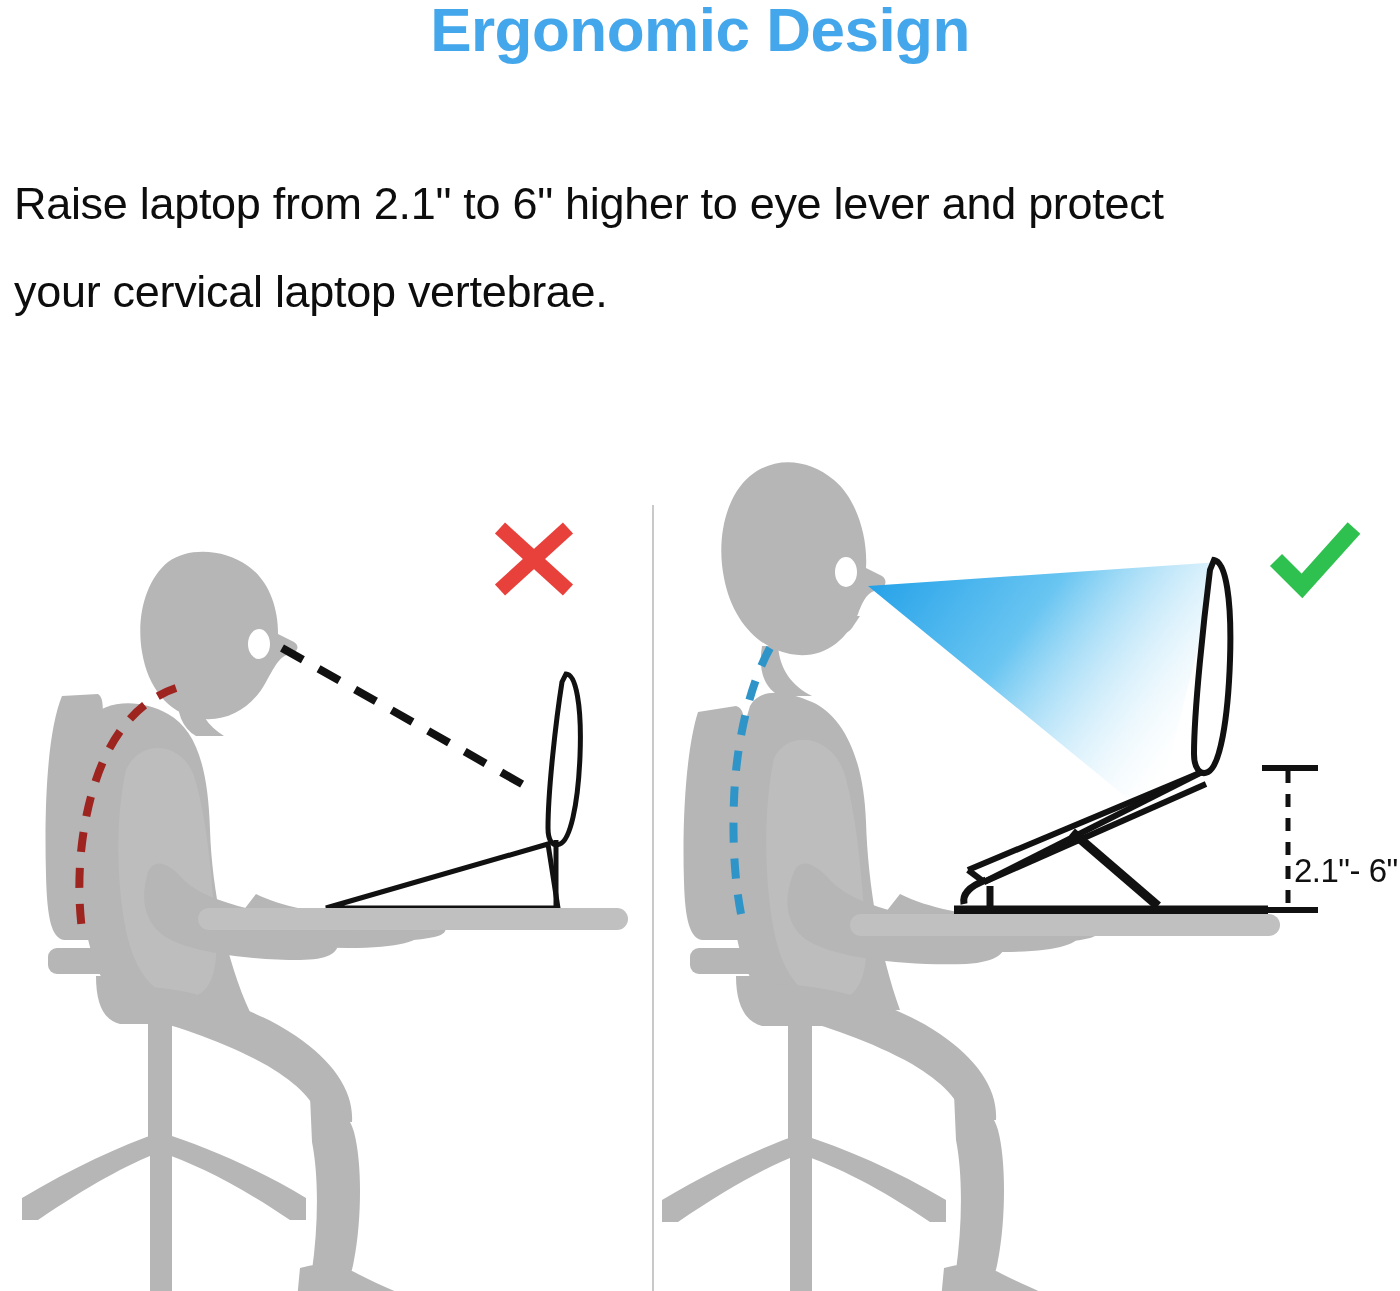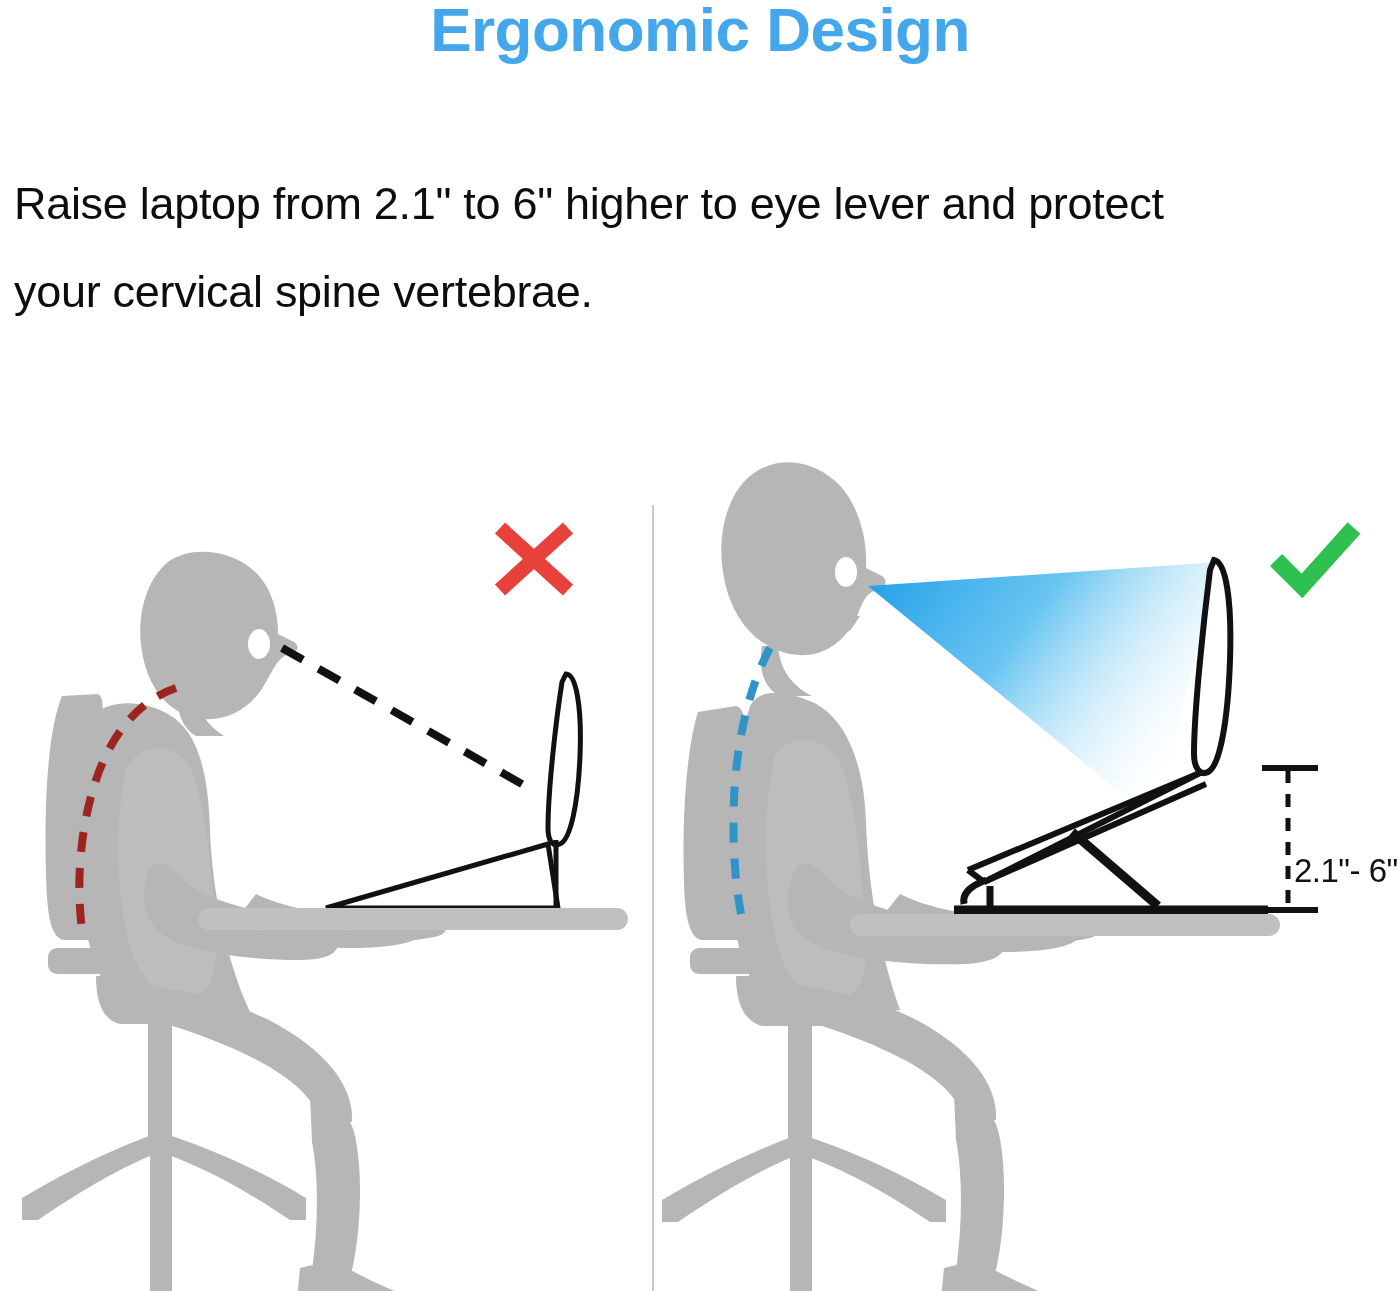--- a/index.html
+++ b/index.html
@@ -98,21 +98,21 @@
 </style>
 </head>
 <body>
 
 <div class="page">
 
   <div class="title">Ergonomic Design</div>
 
   <div class="subtitle">
     <span class="line">Raise laptop from 2.1" to 6" higher to eye lever and protect</span>
-    <span class="line">your cervical spine vertebrae.</span>
+    <span class="line">your cervical laptop vertebrae.</span>
   </div>
 
   <div class="panels">
 
     <div class="divider"></div>
 
     <div class="panel panel-bad">
 
       <svg class="mark mark-x" width="90" height="80" viewBox="0 0 90 80">
         <g stroke="#e8413b" stroke-width="15" stroke-linecap="butt">

